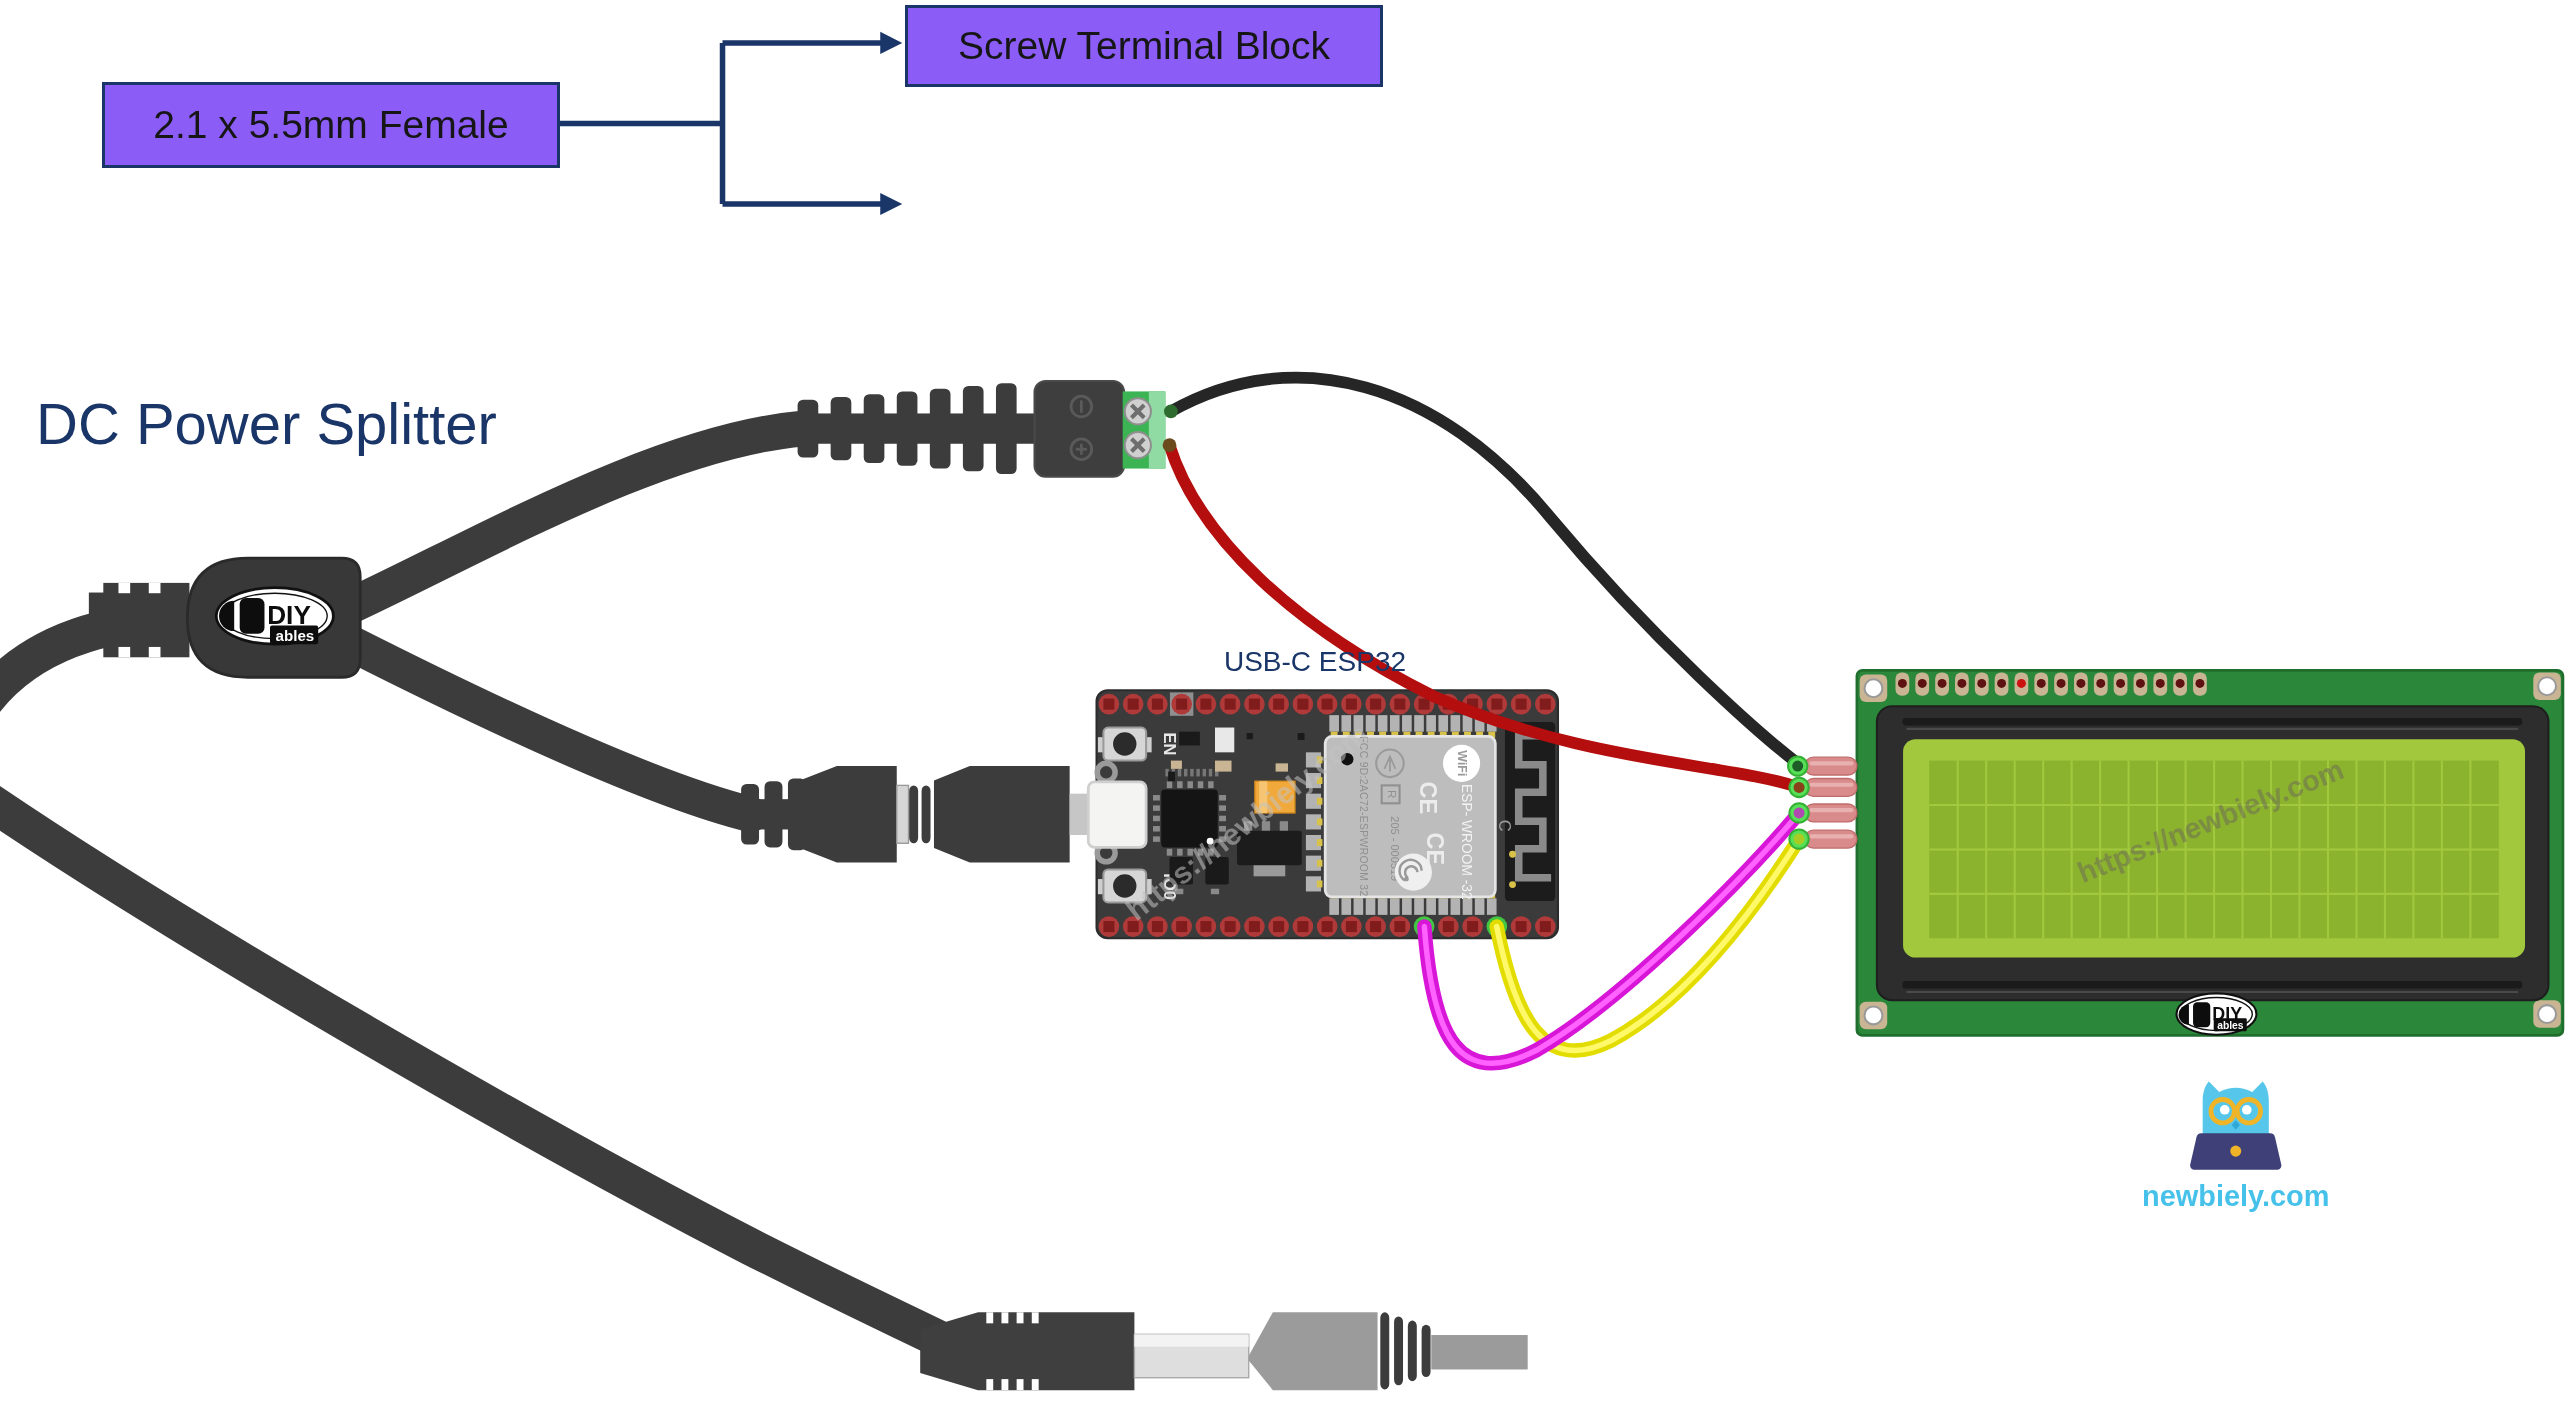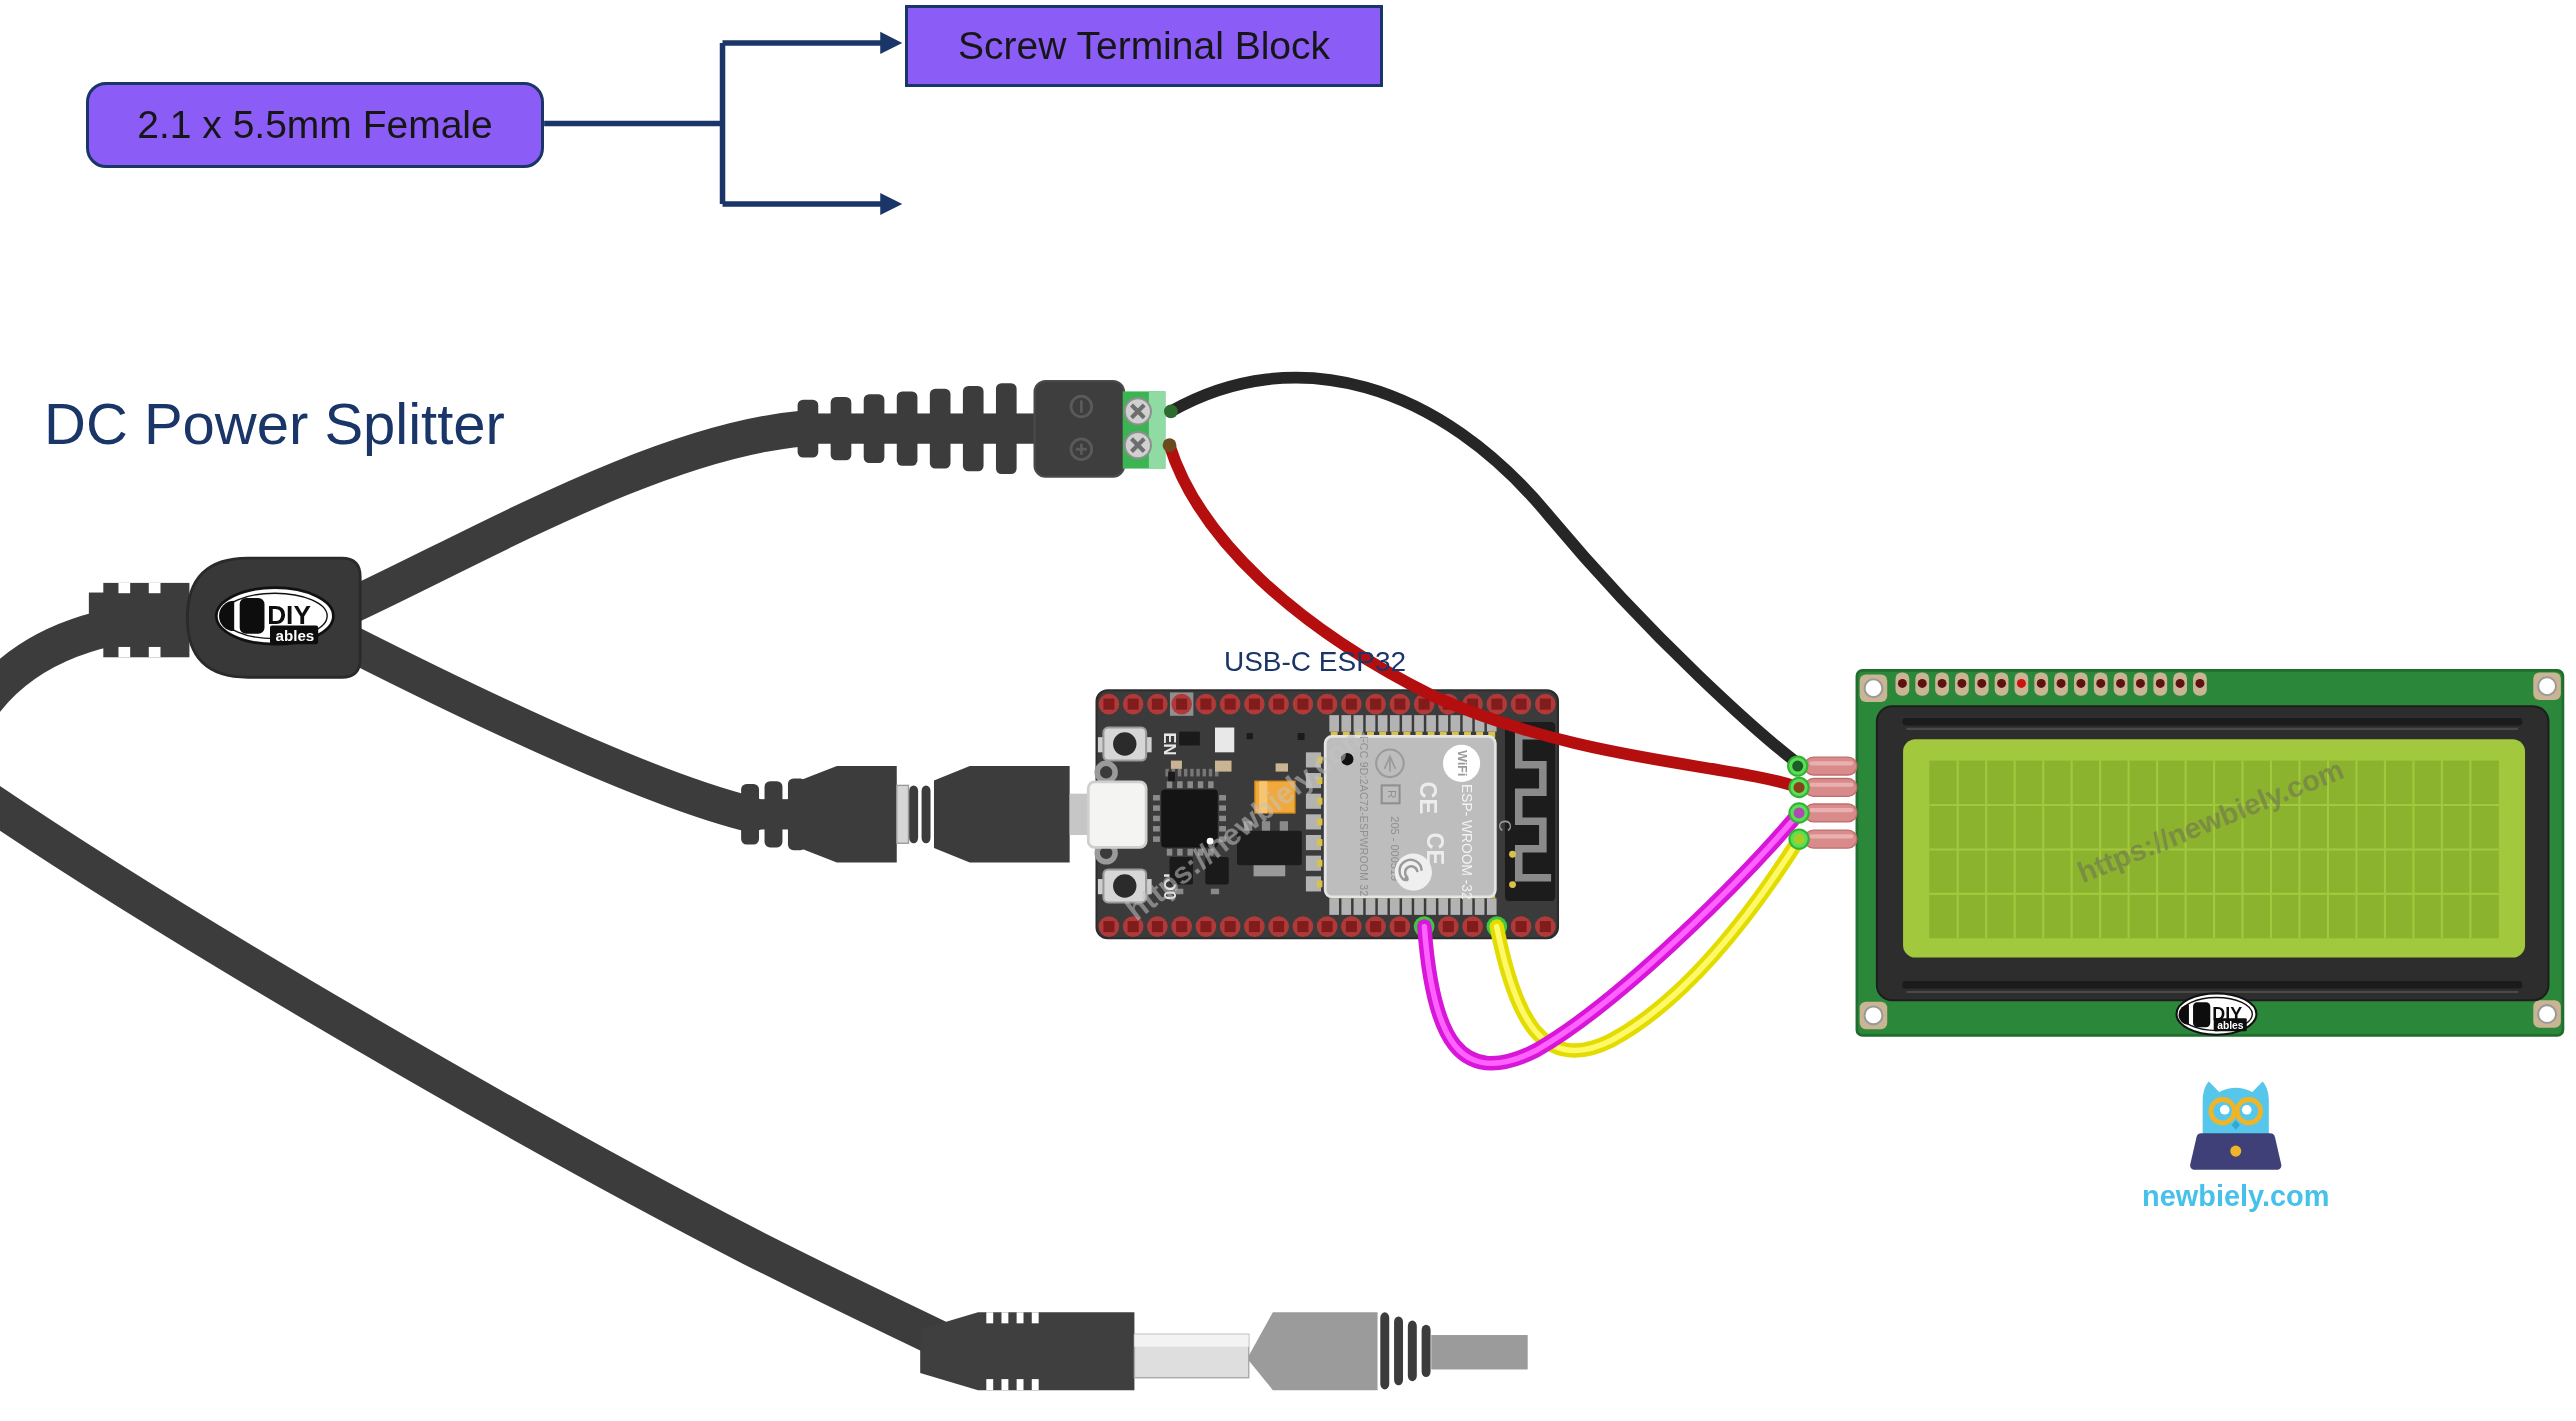--- a/index.html
+++ b/index.html
@@ -548,23 +548,23 @@
       <line x1="3243" y1="1610" x2="3249" y2="1610" stroke="#f0b429" stroke-width="6"></line>
       <circle cx="3230" cy="1611" r="7" fill="#ffffff"></circle>
       <circle cx="3262" cy="1611" r="7" fill="#ffffff"></circle>
       <polygon points="3246,1626 3240,1633 3246,1640 3252,1633" fill="#2fa8d8"></polygon>
       <path d="M 3196,1645 L 3296,1645 C 3300,1645 3302,1647 3303,1651 L 3312,1690 C 3313,1695 3310,1698 3305,1698 L 3187,1698 C 3182,1698 3179,1695 3180,1690 L 3189,1651 C 3190,1647 3192,1645 3196,1645 Z" fill="#3f4077"></path>
       <circle cx="3246" cy="1671" r="8" fill="#f0b429"></circle>
       <text x="3246" y="1750" font-size="42" font-weight="bold" fill="#45c1ea" text-anchor="middle">newbiely.com</text>
     </g>
   </svg>
 
-  <div class="fbox" style="left:86px; top:82px; width:452px; height:80px;border-radius:20px;">
+  <div class="fbox" style="left:102px; top:82px; width:452px; height:80px;">
     <span>2.1 x 5.5mm Female</span>
   </div>
   <div class="fbox" style="left:905px; top:4.8px; width:472px; height:76px;">
     <span>Screw Terminal Block</span>
   </div>
 
-  <div class="biglabel" style="left:44px; top:390px;">DC Power Splitter</div>
+  <div class="biglabel" style="left:36px; top:390px;">DC Power Splitter</div>
   <div class="midlabel" style="left:1198px; top:646px; width:234px; font-size:28px;">USB-C ESP32</div>
 </div>
 
 
 </body></html>

